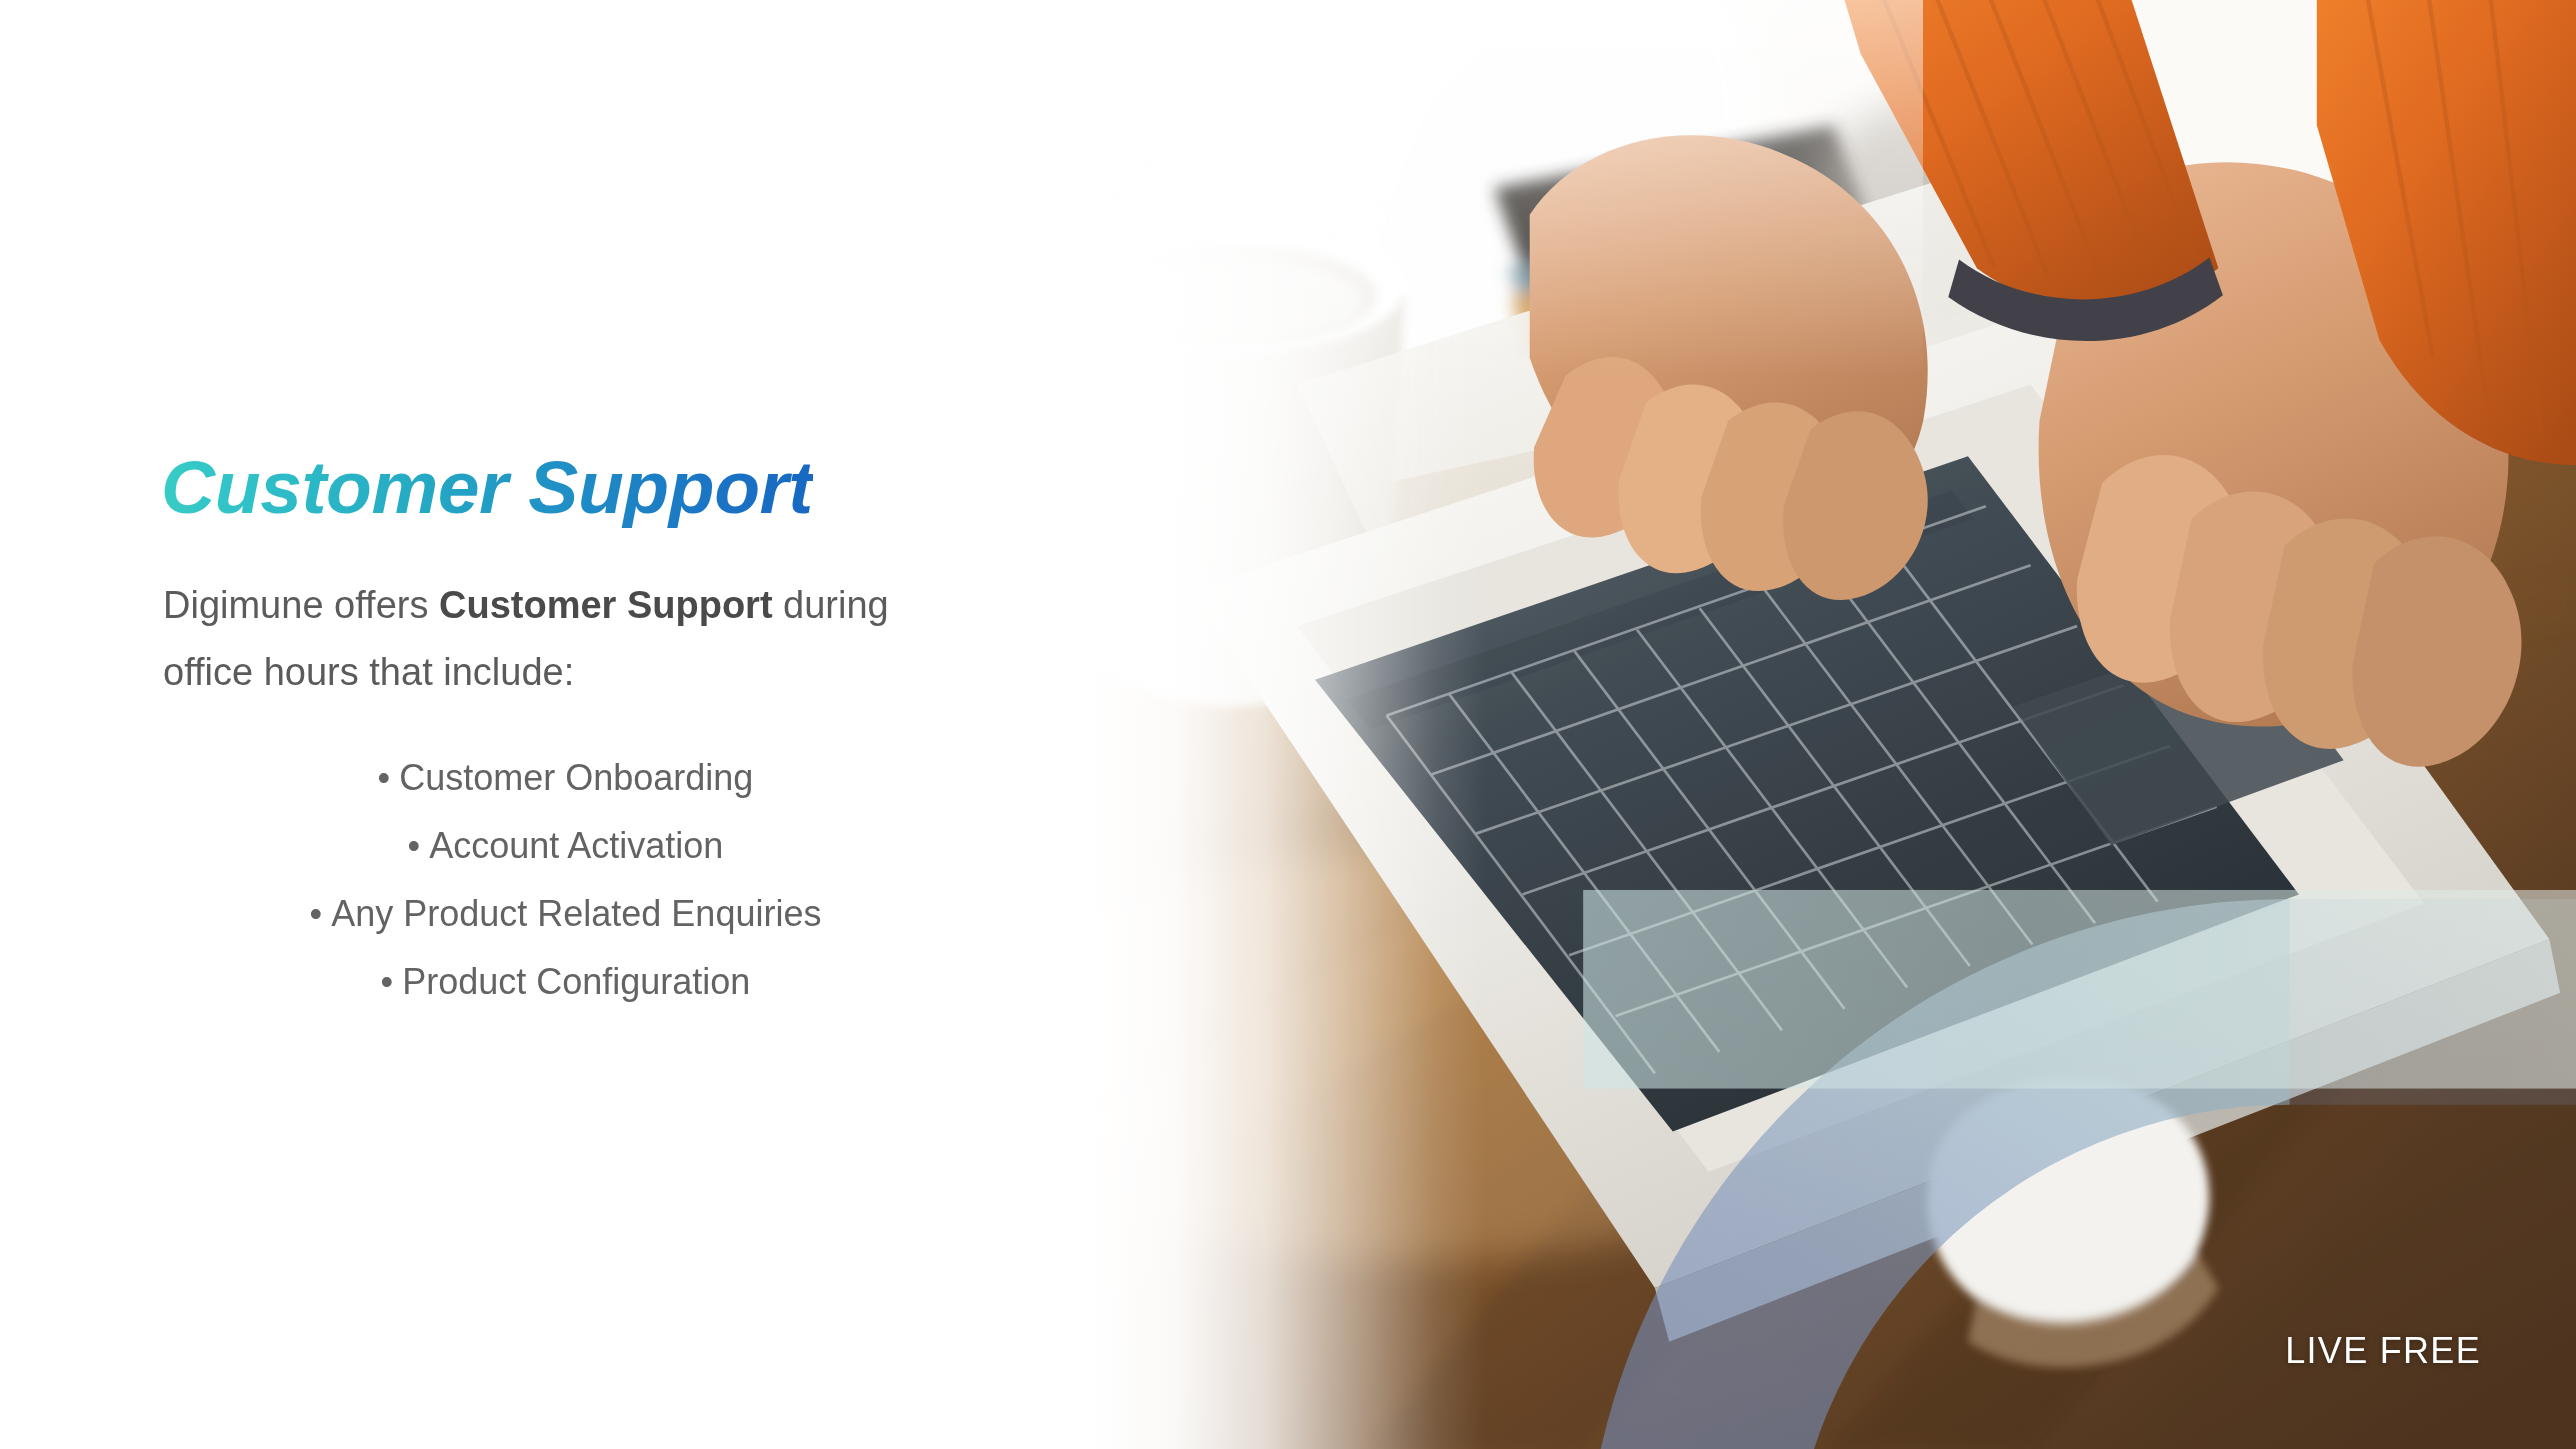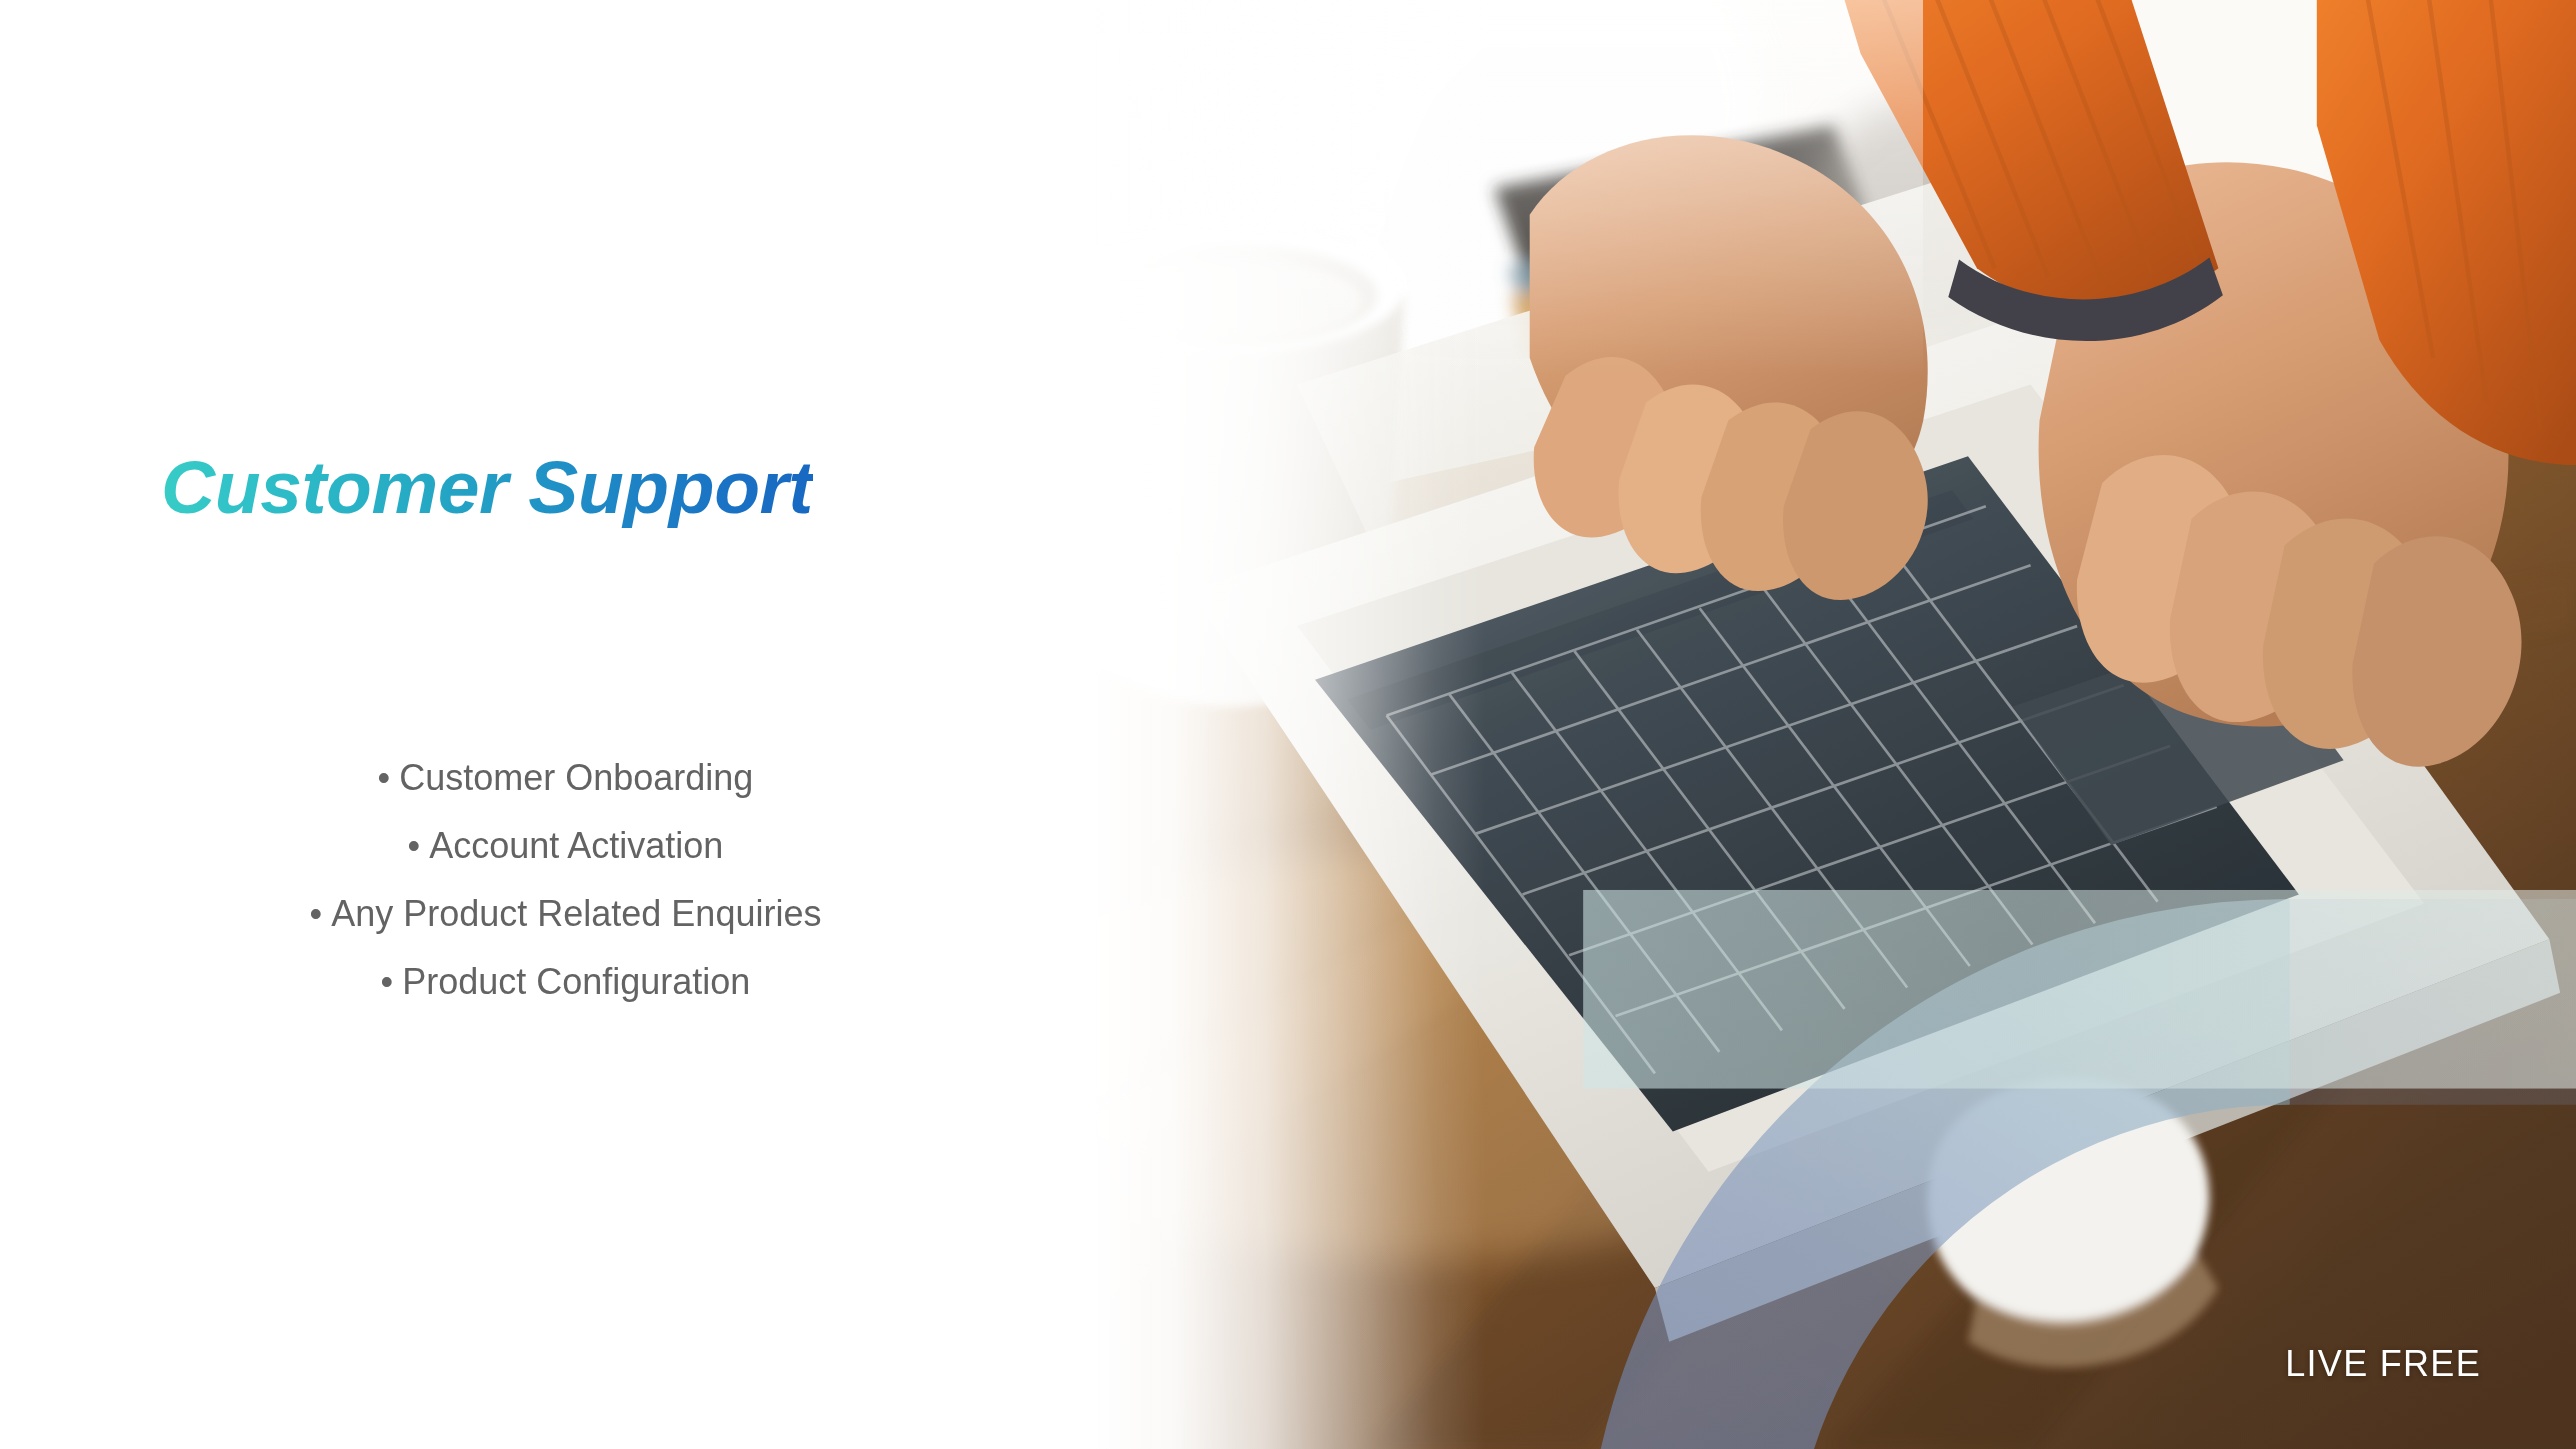--- a/index.html
+++ b/index.html
@@ -129,21 +129,20 @@
   .tagline {
     position: absolute;
     right: 111px;
     top: 1330px;
     font-size: 36px;
     letter-spacing: 1.3px;
     color: #ffffff;
     font-weight: 400;
     text-shadow: 0 0.9px 5.4px rgba(0,0,0,0.35);
     white-space: nowrap;
-    margin-top: 13px;
   }
 </style>
 </head>
 <body>
 
 <div id="slide">
 
   <div class="photo-area">
     <svg class="photo-svg" viewBox="0 0 1730 1620" preserveAspectRatio="xMidYMid slice" aria-hidden="true">
       <defs>
@@ -393,20 +392,21 @@
 
         <path d="M 258 54 L 258 18 L 274 18 C 284 18 284 36 274 36 L 258 36 M 272 36 L 284 54"></path>
 
         <path d="M 298 18 L 298 54 L 310 54 C 324 54 326 18 310 18 Z"></path>
       </g>
     </svg>
   </div>
 
   <h1 class="title">Customer Support</h1>
 
+  <p class="intro"><span>Digimune offers </span><b>Customer Support</b><span> during office hours that include:</span></p>
 
   <ul class="bullets">
     <li><span class="dot">•</span><span>Customer Onboarding</span></li>
     <li><span class="dot">•</span><span>Account Activation</span></li>
     <li><span class="dot">•</span><span>Any Product Related Enquiries</span></li>
     <li><span class="dot">•</span><span>Product Configuration</span></li>
   </ul>
 
   <div class="tagline">LIVE FREE</div>
 

